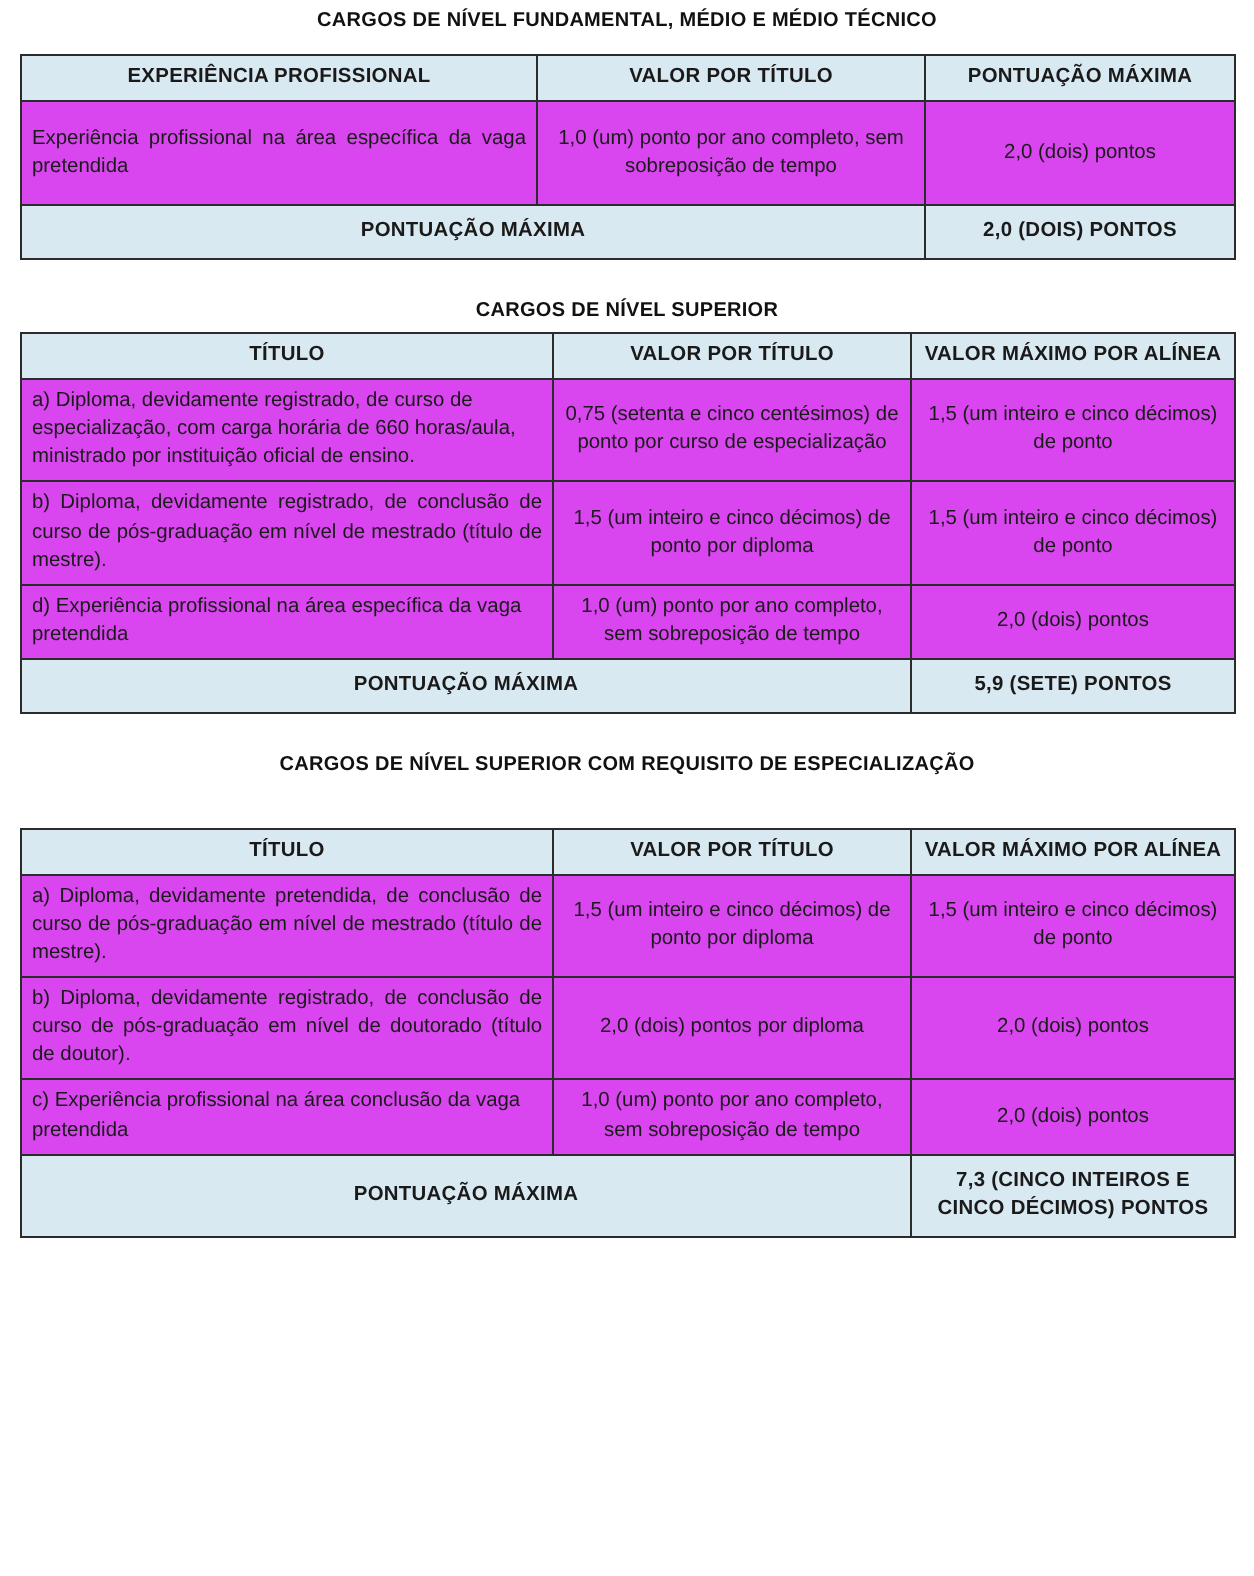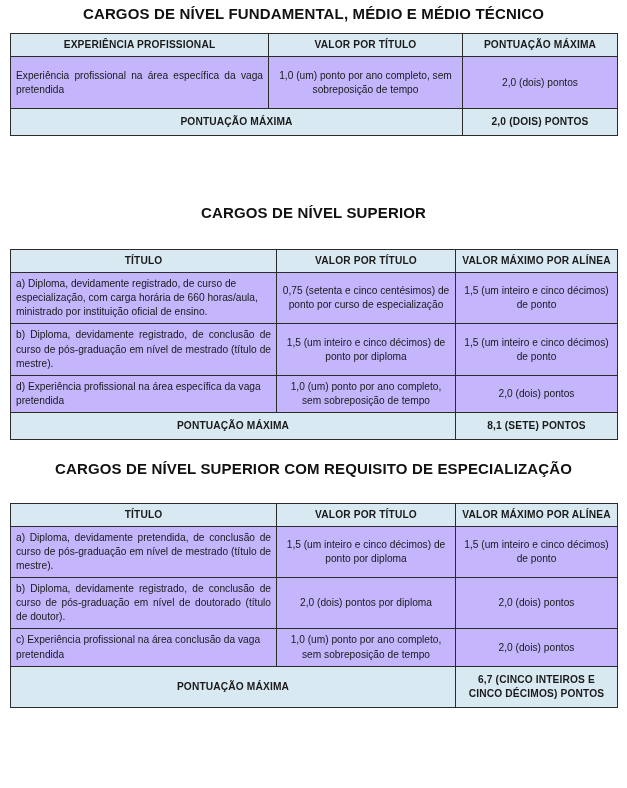--- a/index.html
+++ b/index.html
@@ -19,34 +19,34 @@
     width: 627px;
     height: 788px;
     position: relative;
     box-sizing: border-box;
     padding: 0 10px;
   }
 
   .section-title {
     text-align: center;
     font-weight: bold;
-    font-size: 15px;
+    font-size: 10px;
     letter-spacing: 0.15px;
     color: #111111;
     line-height: 1.2;
   }
   .t1-title { padding-top: 5px; padding-bottom: 10px; }
-  .t2-title { padding-top: 20px; padding-bottom: 27px; margin-top: 48px; }
+  .t2-title { padding-top: 20px; padding-bottom: 4px; }
   .t3-title { padding-top: 20px; padding-bottom: 25px; }
 
   table.doc-table {
     width: 607px;
     border-collapse: collapse;
     table-layout: fixed;
-    background: #c4b5fd;
+    background: #d946ef;
   }
   table.doc-table td,
   table.doc-table th {
     border: 1px solid #2b2b2b;
     vertical-align: middle;
     font-size: 10.2px;
     line-height: 1.38;
     padding: 4px 5px;
     box-sizing: border-box;
   }
@@ -148,21 +148,21 @@
         <td class="ctr">1,5 (um inteiro e cinco décimos) de ponto por diploma</td>
         <td class="ctr">1,5 (um inteiro e cinco décimos) de ponto</td>
       </tr>
       <tr>
         <td class="desc noflow">d) Experiência profissional na área específica da vaga pretendida</td>
         <td class="ctr">1,0 (um) ponto por ano completo, sem sobreposição de tempo</td>
         <td class="ctr">2,0 (dois) pontos</td>
       </tr>
       <tr class="total-row">
         <td colspan="2">PONTUAÇÃO MÁXIMA</td>
-        <td>8,1 (SETE) PONTOS</td>
+        <td>5,9 (SETE) PONTOS</td>
       </tr>
     </tbody>
   </table>
 
   <div class="section-title t3-title">CARGOS DE NÍVEL SUPERIOR COM REQUISITO DE ESPECIALIZAÇÃO</div>
 
   <table class="doc-table t2">
     <colgroup>
         <col class="c1">
         <col class="c2">
@@ -186,18 +186,18 @@
         <td class="ctr">2,0 (dois) pontos por diploma</td>
         <td class="ctr">2,0 (dois) pontos</td>
       </tr>
       <tr>
         <td class="desc noflow">c) Experiência profissional na área conclusão da vaga pretendida</td>
         <td class="ctr">1,0 (um) ponto por ano completo, sem sobreposição de tempo</td>
         <td class="ctr">2,0 (dois) pontos</td>
       </tr>
       <tr class="total-row">
         <td colspan="2">PONTUAÇÃO MÁXIMA</td>
-        <td>6,7 (CINCO INTEIROS E CINCO DÉCIMOS) PONTOS</td>
+        <td>7,3 (CINCO INTEIROS E CINCO DÉCIMOS) PONTOS</td>
       </tr>
     </tbody>
   </table>
 
 </div>
 
 </body></html>

